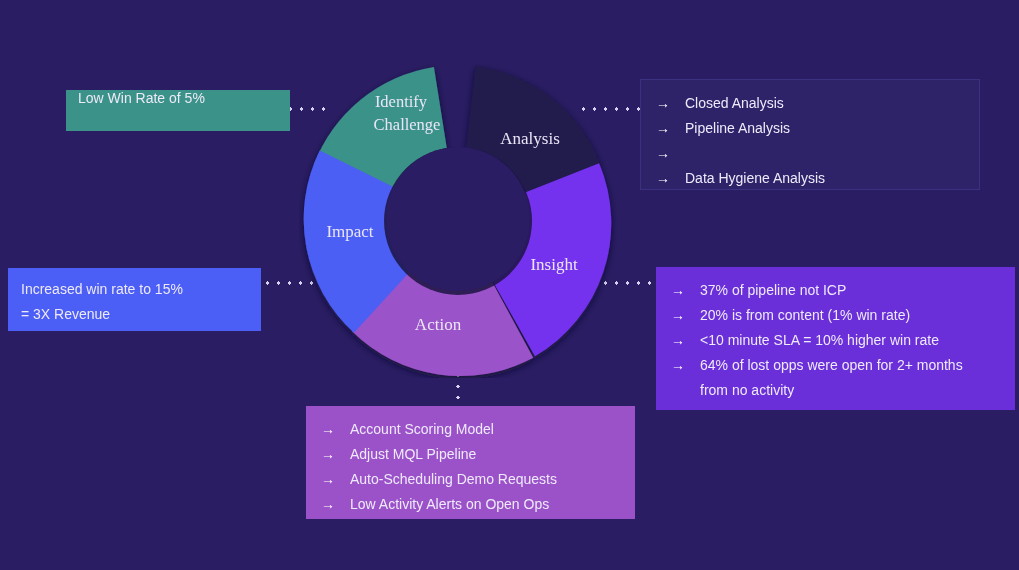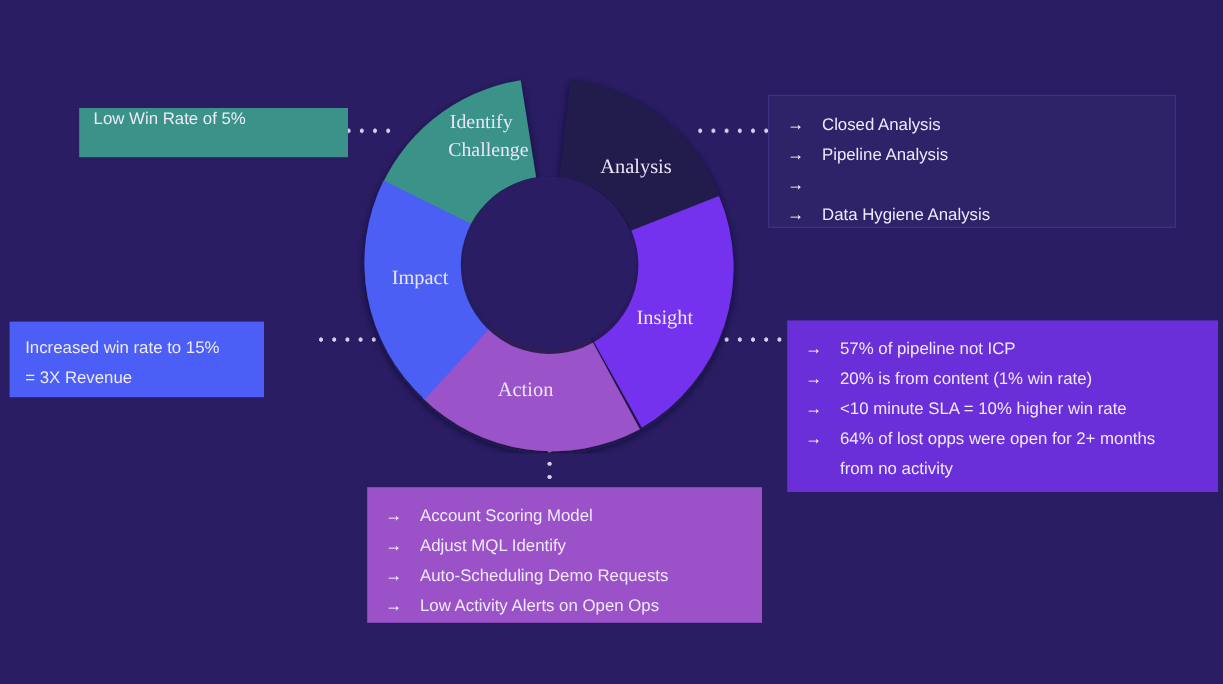--- a/index.html
+++ b/index.html
@@ -46,21 +46,21 @@
     width: 224px; height: 41px;
     background: #3b9289;
     display: flex; align-items: flex-start;
     padding-left: 12px;
     font-size: 14px;
     margin-left: 18px;
   }
 
   #box-impact {
     left: 8px; top: 268px;
-    width: 212px; height: 63px;
+    width: 253px; height: 63px;
     background: #4b5ef5;
     padding: 9px 0 0 13px;
     font-size: 14px;
     line-height: 25px;
   }
 
   #box-analysis {
     left: 640px; top: 79px;
     width: 340px; height: 111px;
     background: #2e2369;
@@ -188,21 +188,21 @@
         <span class="arrow">→</span>
         <span class="txt">Data Hygiene Analysis</span>
       </li>
     </ul>
   </div>
 
   <div class="box" id="box-insight">
     <ul class="list">
       <li>
         <span class="arrow">→</span>
-        <span class="txt">57% of pipeline not ICP</span>
+        <span class="txt">37% of pipeline not ICP</span>
       </li>
       <li>
         <span class="arrow">→</span>
         <span class="txt">20% is from content (1% win rate)</span>
       </li>
       <li>
         <span class="arrow">→</span>
         <span class="txt">&lt;10 minute SLA = 10% higher win rate</span>
       </li>
       <li>
@@ -216,21 +216,21 @@
   </div>
 
   <div class="box" id="box-action">
     <ul class="list">
       <li>
         <span class="arrow">→</span>
         <span class="txt">Account Scoring Model</span>
       </li>
       <li>
         <span class="arrow">→</span>
-        <span class="txt">Adjust MQL Identify</span>
+        <span class="txt">Adjust MQL Pipeline</span>
       </li>
       <li>
         <span class="arrow">→</span>
         <span class="txt">Auto-Scheduling Demo Requests</span>
       </li>
       <li>
         <span class="arrow">→</span>
         <span class="txt">Low Activity Alerts on Open Ops</span>
       </li>
     </ul>

